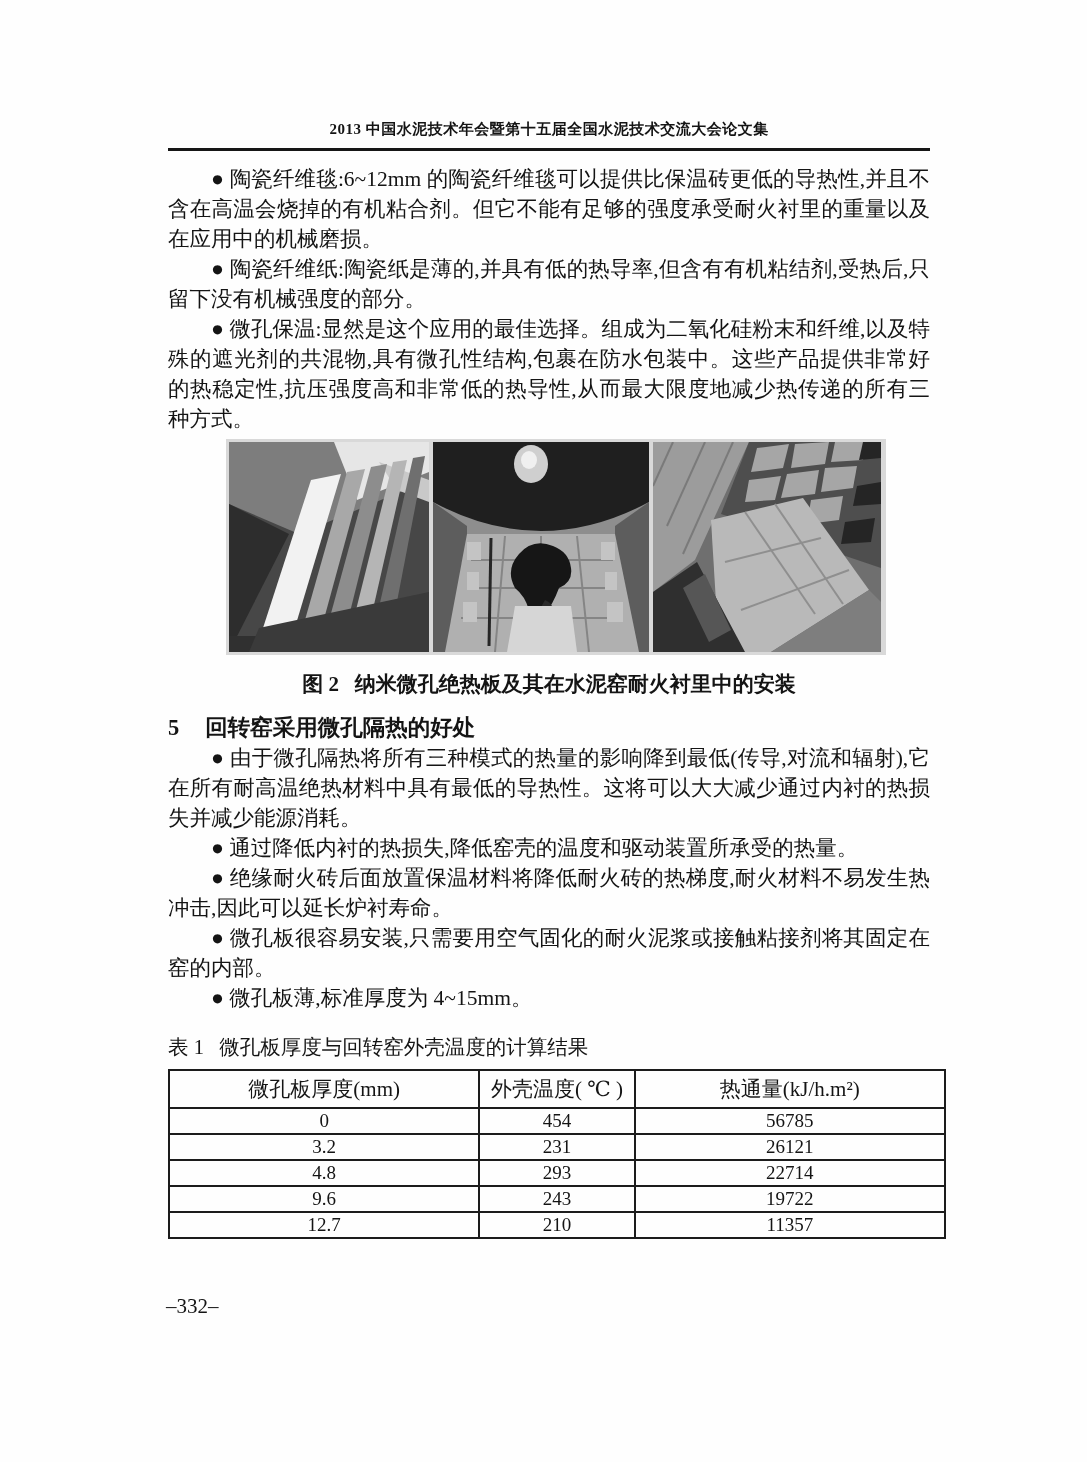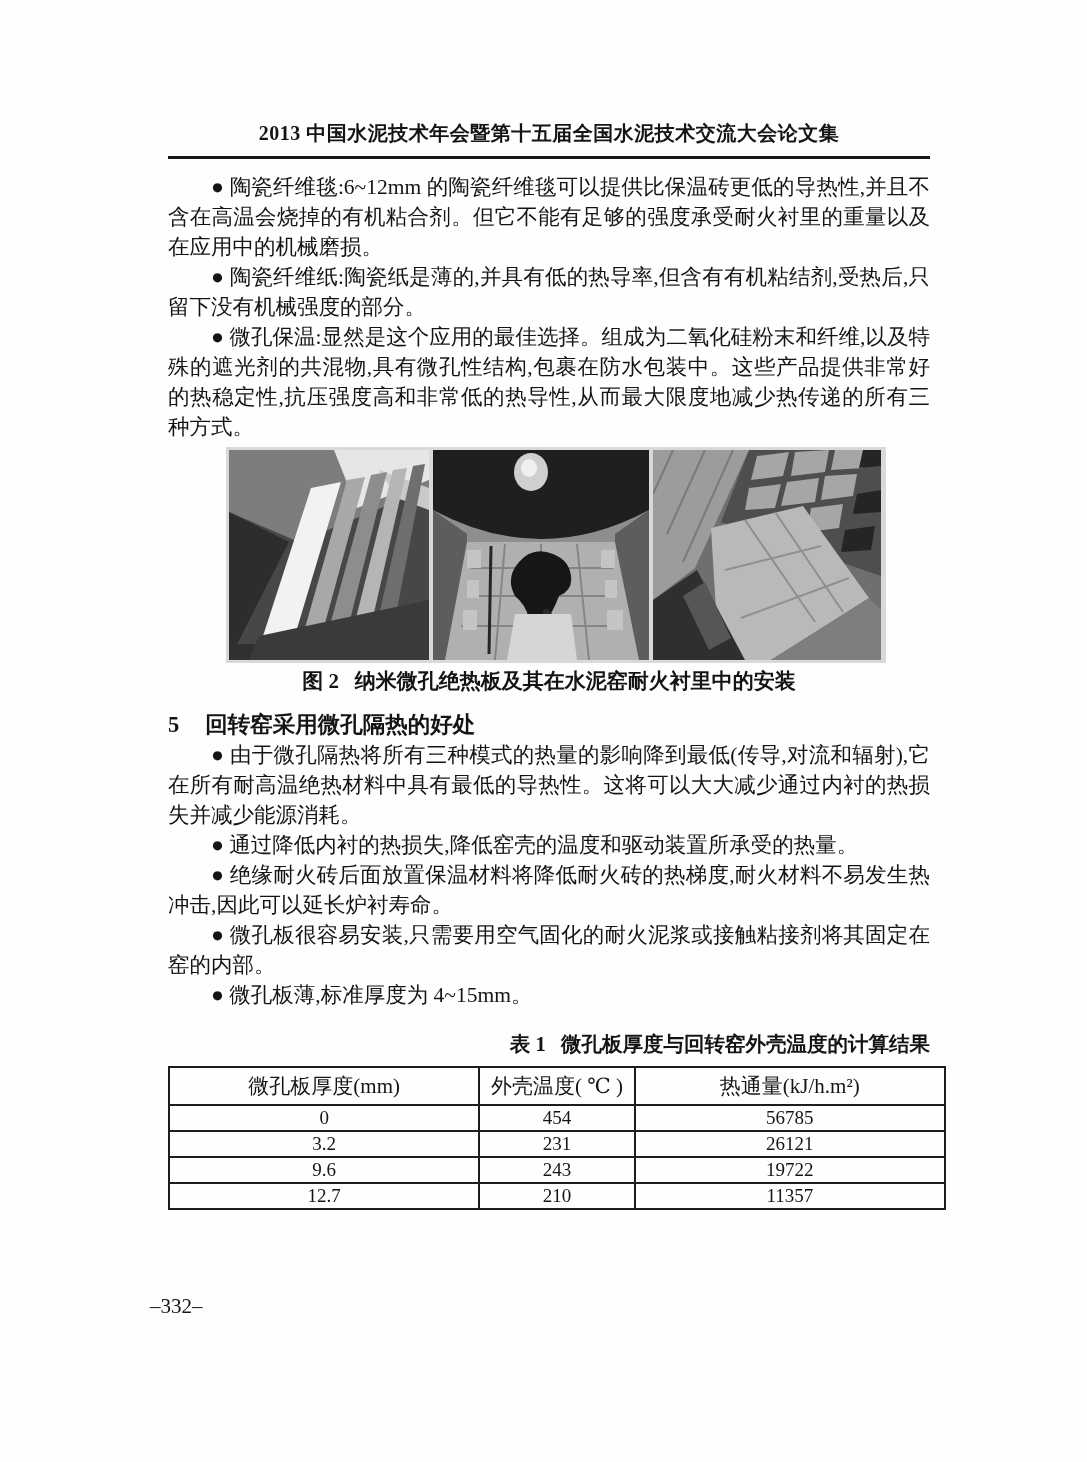--- a/index.html
+++ b/index.html
@@ -14,21 +14,21 @@
     color: #141414;
   }
   .content {
     position: absolute;
     left: 168px;
     top: 120px;
     width: 762px;
   }
   .doc-header {
     text-align: center;
-    font-size: 20px;
+    font-size: 15px;
     font-weight: 600;
     letter-spacing: 0.5px;
     white-space: nowrap;
   }
   .header-rule {
     height: 0;
     border-bottom: 3px solid #161616;
     margin-top: 9px;
   }
   .body-text { margin-top: 13px; }
@@ -46,33 +46,33 @@
     background: #d9d9d9;
     padding: 3px;
     display: flex;
     gap: 4px;
   }
   .figure-wrap svg { display: block; }
   .figure-caption {
     text-align: center;
     font-weight: 700;
     font-size: 21px;
-    margin-top: 4px;
+    margin-top: 15px;
     white-space: pre;
   }
   .section-heading {
     margin: 15px 0 0 0;
     font-size: 22.5px;
     font-weight: 700;
     line-height: 30px;
   }
   .section-heading .num { margin-right: 26px; }
   .table-title {
-    text-align: right;
-    font-weight: 700;
+    text-align: left;
+    font-weight: 400;
     font-size: 20.5px;
     margin-top: 20px;
     white-space: pre;
   }
   table.results {
     border-collapse: collapse;
     width: 778px;
     margin-top: 8px;
     table-layout: fixed;
   }
@@ -90,21 +90,21 @@
   table.results td {
     height: 26px;
     font-size: 19px;
     font-weight: 500;
   }
   .col-a { width: 40%; }
   .col-b { width: 20%; }
   .col-c { width: 40%; }
   .page-number {
     position: absolute;
-    left: 150px;
+    left: 166px;
     top: 1294px;
     font-size: 21px;
     font-weight: 500;
   }
 </style>
 </head>
 <body>
 
 <div class="page">
   <div class="content">
@@ -232,20 +232,25 @@
           <td>0</td>
           <td>454</td>
           <td>56785</td>
         </tr>
         <tr>
           <td>3.2</td>
           <td>231</td>
           <td>26121</td>
         </tr>
         <tr>
+          <td>4.8</td>
+          <td>293</td>
+          <td>22714</td>
+        </tr>
+        <tr>
           <td>9.6</td>
           <td>243</td>
           <td>19722</td>
         </tr>
         <tr>
           <td>12.7</td>
           <td>210</td>
           <td>11357</td>
         </tr>
       </tbody>

